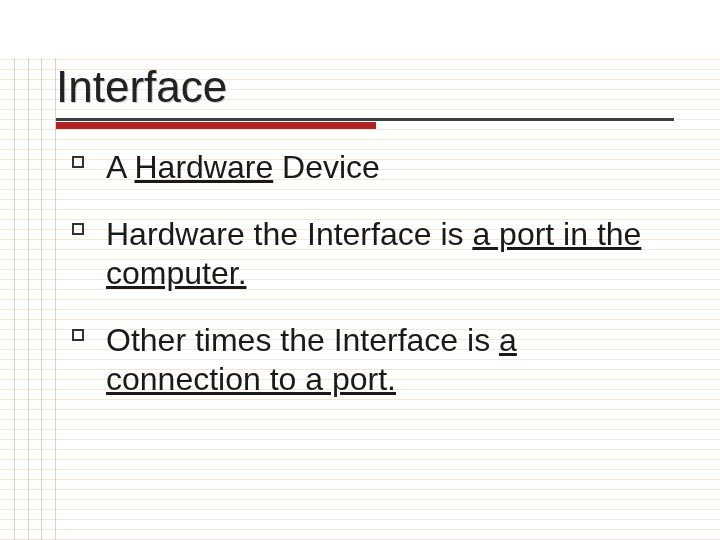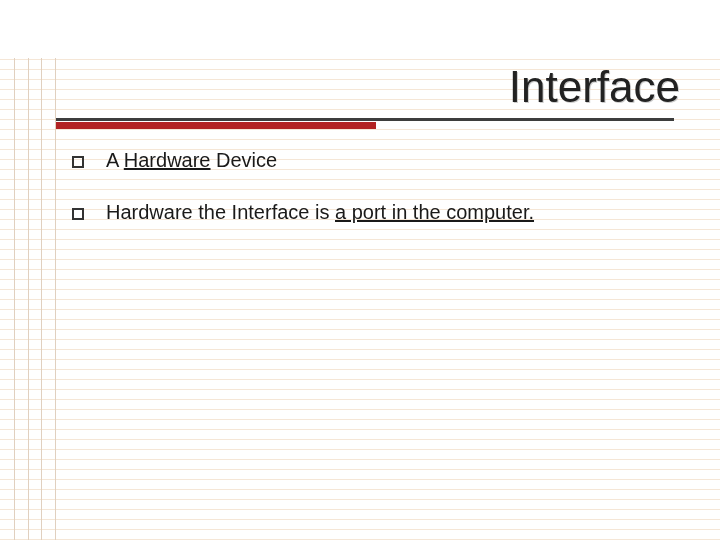--- a/index.html
+++ b/index.html
@@ -50,21 +50,20 @@
     right: 40px;
     top: 62px;
     z-index: 2;
   }
   .title {
     font-size: 44px;
     color: #222222;
     margin: 0 0 6px 0;
     text-shadow: 1px 1px 0 #cccccc;
     font-weight: 400;
-    text-align: right;
   }
   .underline-stack {
     position: relative;
     height: 12px;
     width: 100%;
   }
   .underline-long {
     position: absolute;
     left: 0; right: 6px; top: 0;
     height: 3px;
@@ -81,21 +80,21 @@
     position: absolute;
     left: 72px;
     right: 48px;
     top: 148px;
     z-index: 2;
   }
   .item {
     display: flex;
     align-items: flex-start;
     margin-bottom: 28px;
-    font-size: 20px;
+    font-size: 32px;
     line-height: 1.22;
     color: #1a1a1a;
   }
   .bullet {
     width: 12px;
     height: 12px;
     border: 2px solid #333333;
     box-sizing: border-box;
     margin-top: 8px;
     margin-right: 22px;
@@ -127,16 +126,20 @@
       <span class="bullet"></span>
       <span class="text"><span>A </span><span class="u">Hardware</span><span> Device</span></span>
     </div>
 
 
     <div class="item">
       <span class="bullet"></span>
       <span class="text"><span>Hardware the Interface is </span><span class="u">a port in the computer.</span></span>
     </div>
 
+    <div class="item">
+      <span class="bullet"></span>
+      <span class="text"><span>Other times the Interface is </span><span class="u">a connection to a port.</span></span>
+    </div>
 
   </div>
 
 </div>
 
 </body></html>

